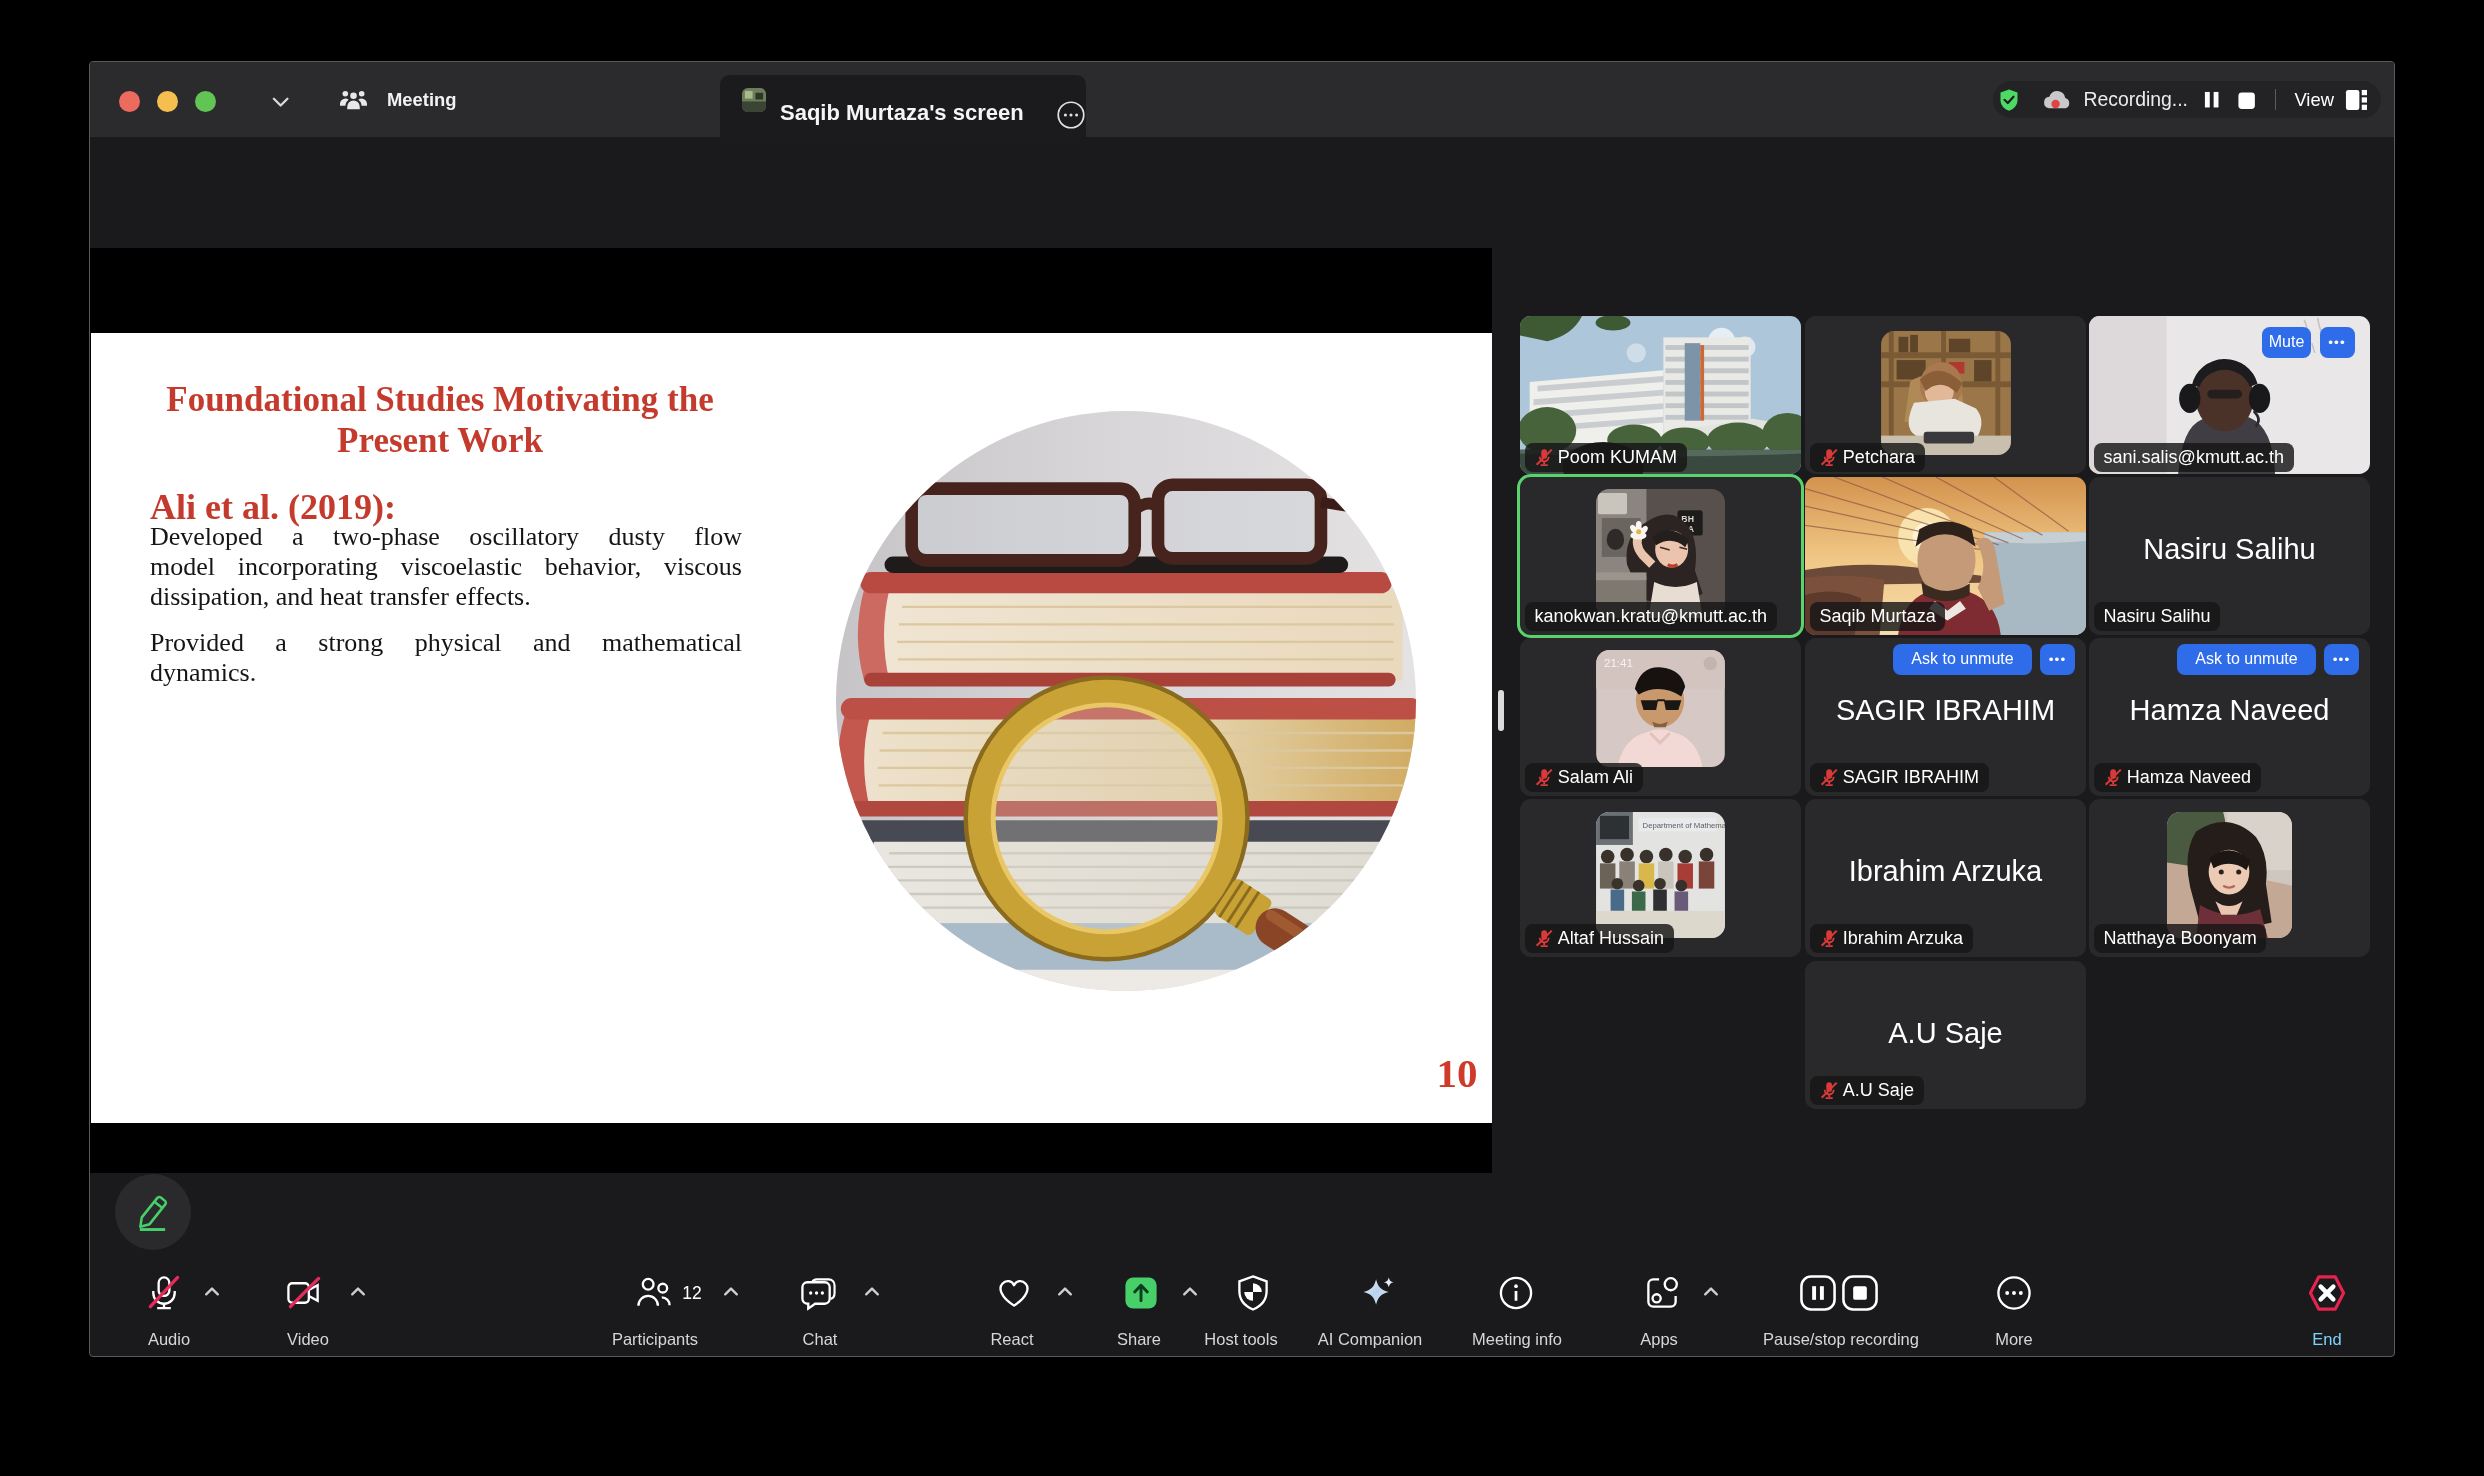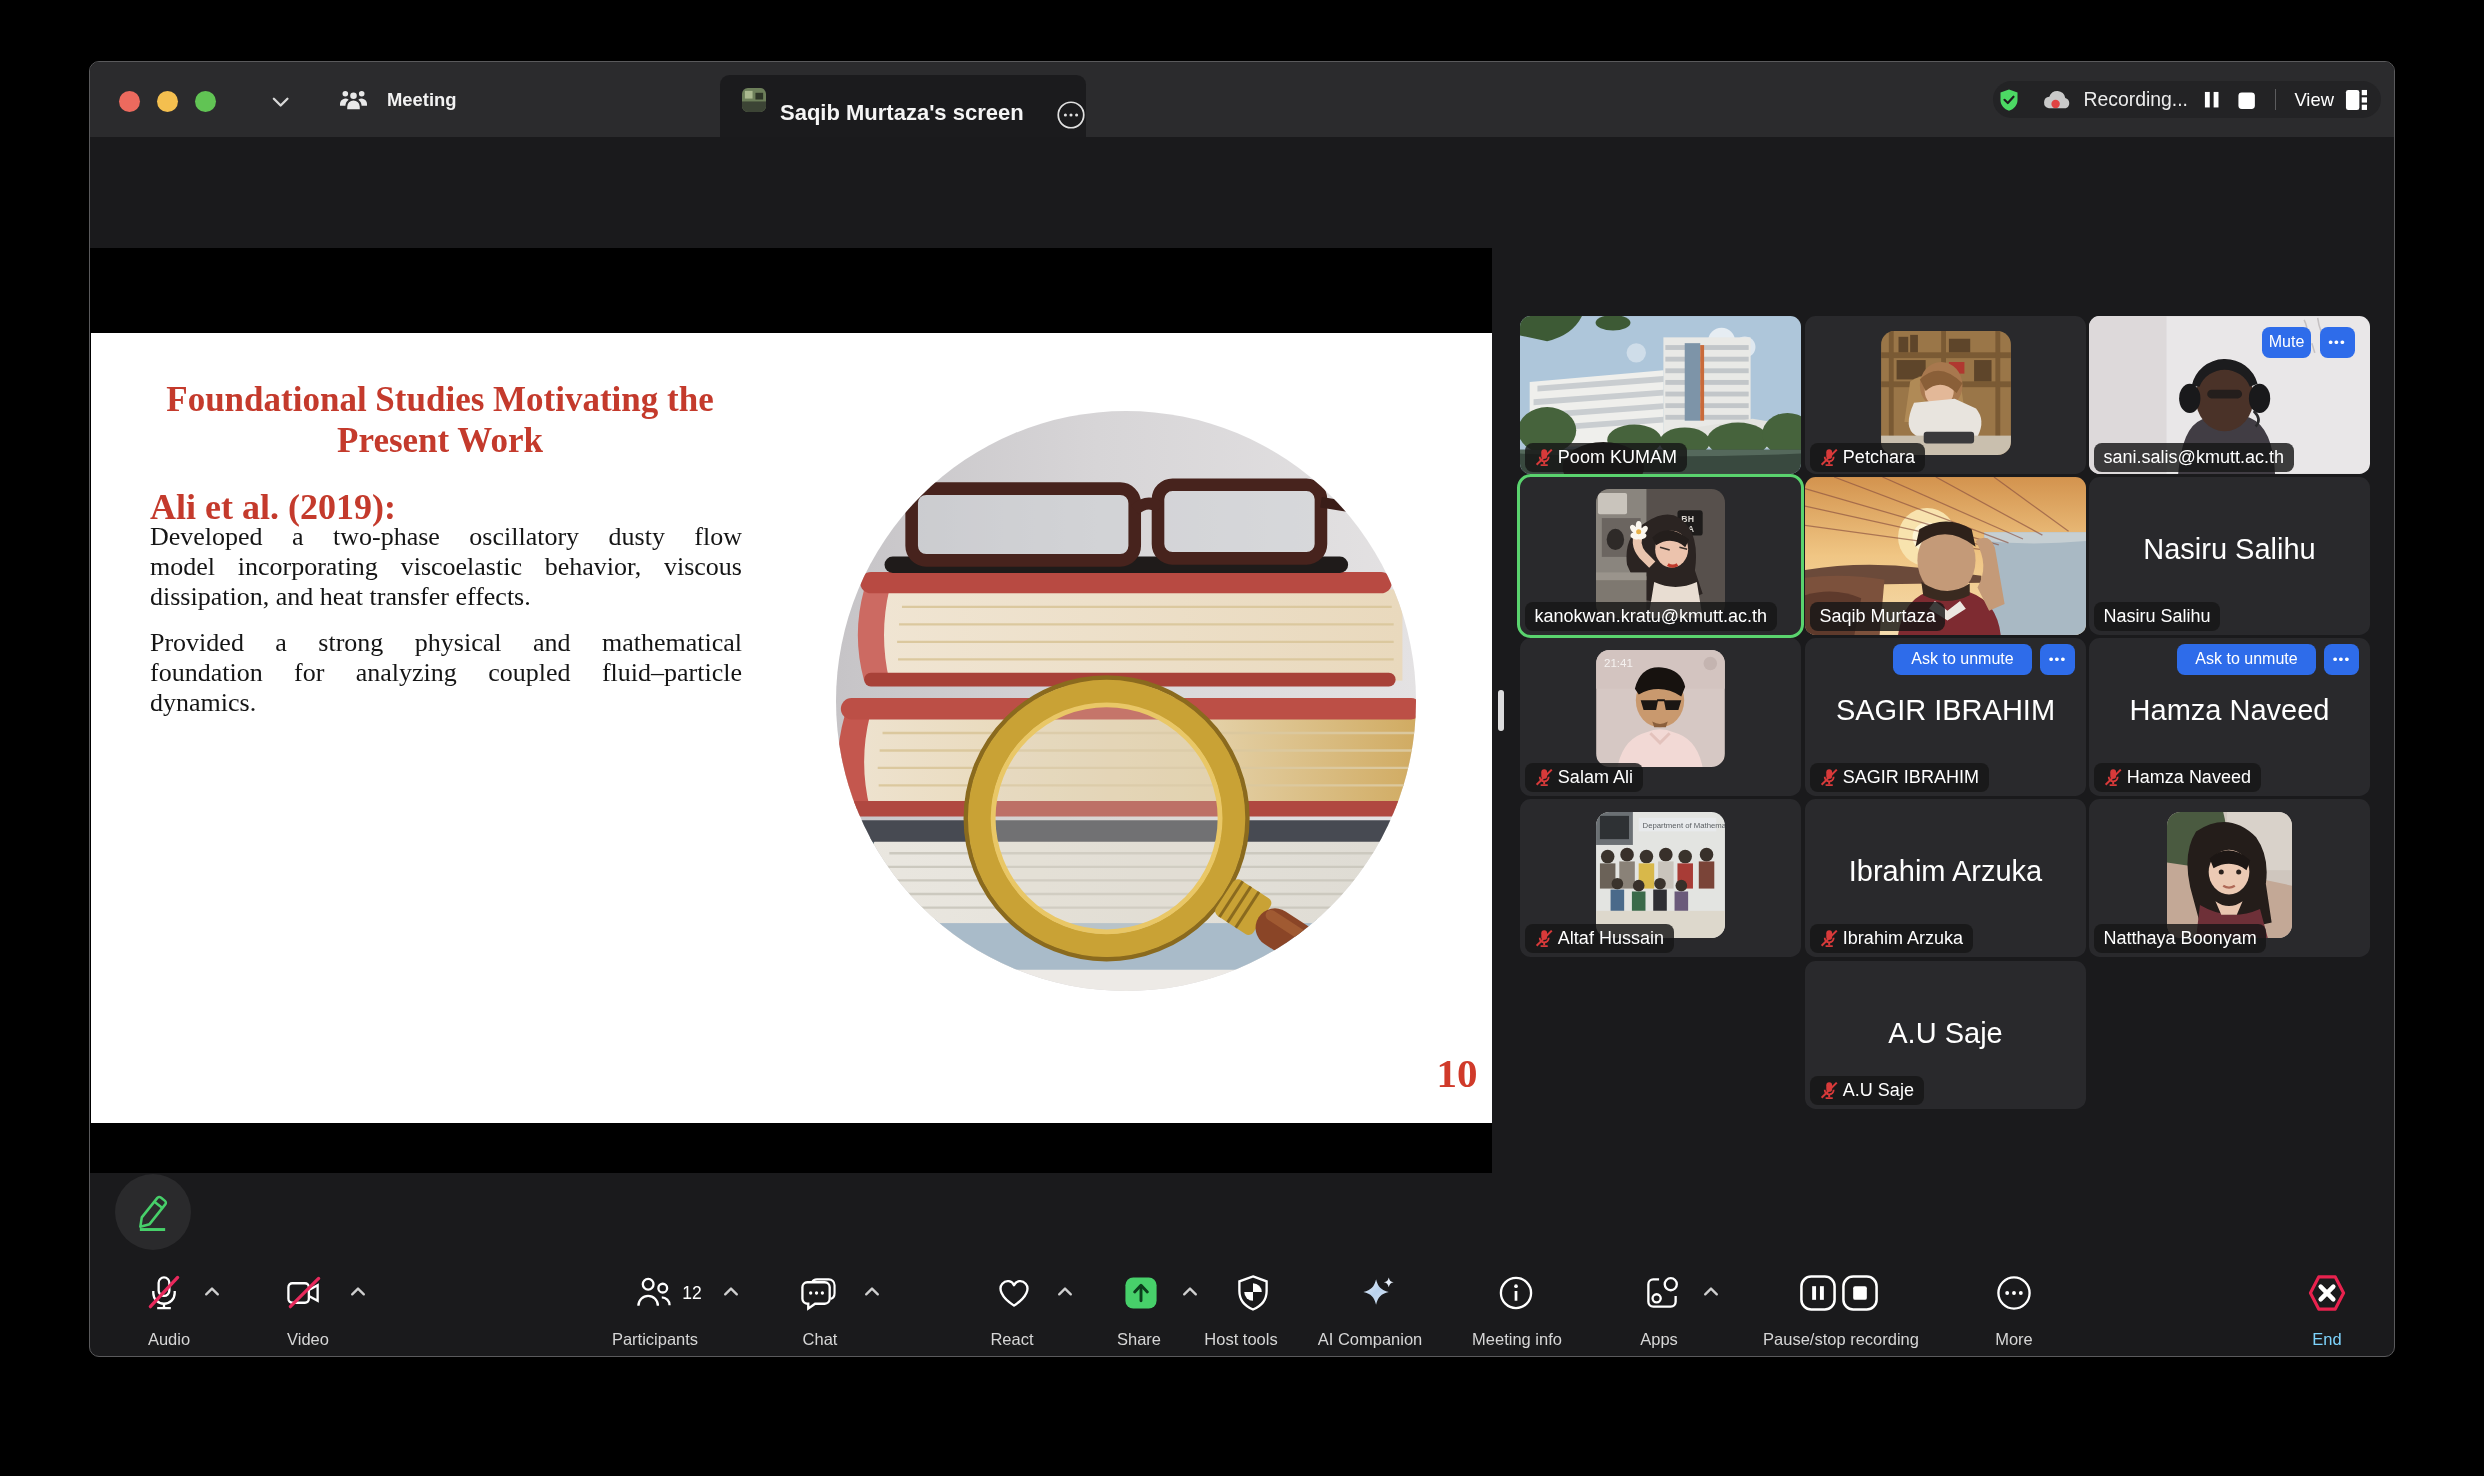--- a/index.html
+++ b/index.html
@@ -1,18 +1,18 @@
 <!DOCTYPE html>
 <html><head>
 <meta charset="utf-8">
 <style>
 html,body{margin:0;padding:0;background:#000;width:2484px;height:1477px;overflow:hidden}
 *{box-sizing:border-box}
 body{font-family:"Liberation Sans",sans-serif}
-#win{position:absolute;left:89px;top:61px;width:2306px;height:1296px;background:#1a1a1c;border:1px solid #5a5a5c;border-radius:10px;overflow:hidden}
+#win{position:absolute;left:89px;top:61px;width:2306px;height:1296px;background:#1a1a1c;border:1px solid #5a5a5c;border-radius:4px;overflow:hidden}
 #titlebar{position:absolute;left:0;top:0;width:100%;height:75px;background:#2b2b2d}
 .tl{position:absolute;top:29px;width:21.3px;height:21.3px;border-radius:50%}
 #tab{position:absolute;left:630px;top:12.6px;width:366px;height:62px;background:#1b1b1d;border-radius:9.7px 9.7px 0 0}
 #recpill{position:absolute;right:12.6px;top:19.4px;width:388px;height:37px;background:#232325;border-radius:18.4px}
 #share{position:absolute;left:0;top:186px;width:1402px;height:925px;background:#000}
 #slide{position:absolute;left:1px;top:85px;width:1401px;height:790px;background:#ffffff}
 #grid{position:absolute;left:0;top:0}
 .tile{position:absolute;width:281px;height:158px;background:#29292c;border-radius:10.7px;overflow:hidden}
 .pill{position:absolute;display:flex;align-items:center;background:rgba(22,22,22,0.82);border-radius:7.8px;color:#fff;font-size:18px;padding:0 9.7px;height:29px;white-space:nowrap}
 .bigname{position:absolute;width:100%;text-align:center;color:#fff;font-size:29px}
@@ -98,21 +98,20 @@
     <div id="slide">
       <div style="position:absolute;left:58px;top:46px;width:582px;text-align:center;color:#c43a2c;font-family:'Liberation Serif',serif;font-weight:700;font-size:35px;line-height:41px">Foundational Studies Motivating the<br>Present Work</div>
       <div style="position:absolute;left:59px;top:153px;color:#c43a2c;font-family:'Liberation Serif',serif;font-weight:700;font-size:36px">Ali et al. (2019):</div>
       <div class="para" style="position:absolute;left:59px;top:189px;width:592px">
         <div class="jl">Developed a two-phase oscillatory dusty flow</div>
         <div class="jl">model incorporating viscoelastic behavior, viscous</div>
         <div>dissipation, and heat transfer effects.</div>
       </div>
       <div class="para" style="position:absolute;left:59px;top:295px;width:592px">
         <div class="jl">Provided a strong physical and mathematical</div>
-        <div class="jl">foundation for analyzing coupled fluid–particle</div>
         <div>dynamics.</div>
       </div>
       <div style="position:absolute;left:1337px;top:720px;width:58px;text-align:center;color:#d03a2a;font-family:'Liberation Serif',serif;font-weight:700;font-size:41px;line-height:41px">10</div>
       <svg style="position:absolute;left:745px;top:78px" width="580" height="580" viewBox="0 0 598 598">
         <defs>
           <clipPath id="cc">
               <circle cx="299" cy="299" r="299"></circle>
             </clipPath>
           <linearGradient id="wall" x1="0" y1="0" x2="1" y2="0">
               <stop offset="0" stop-color="#c6c4c7"></stop>

